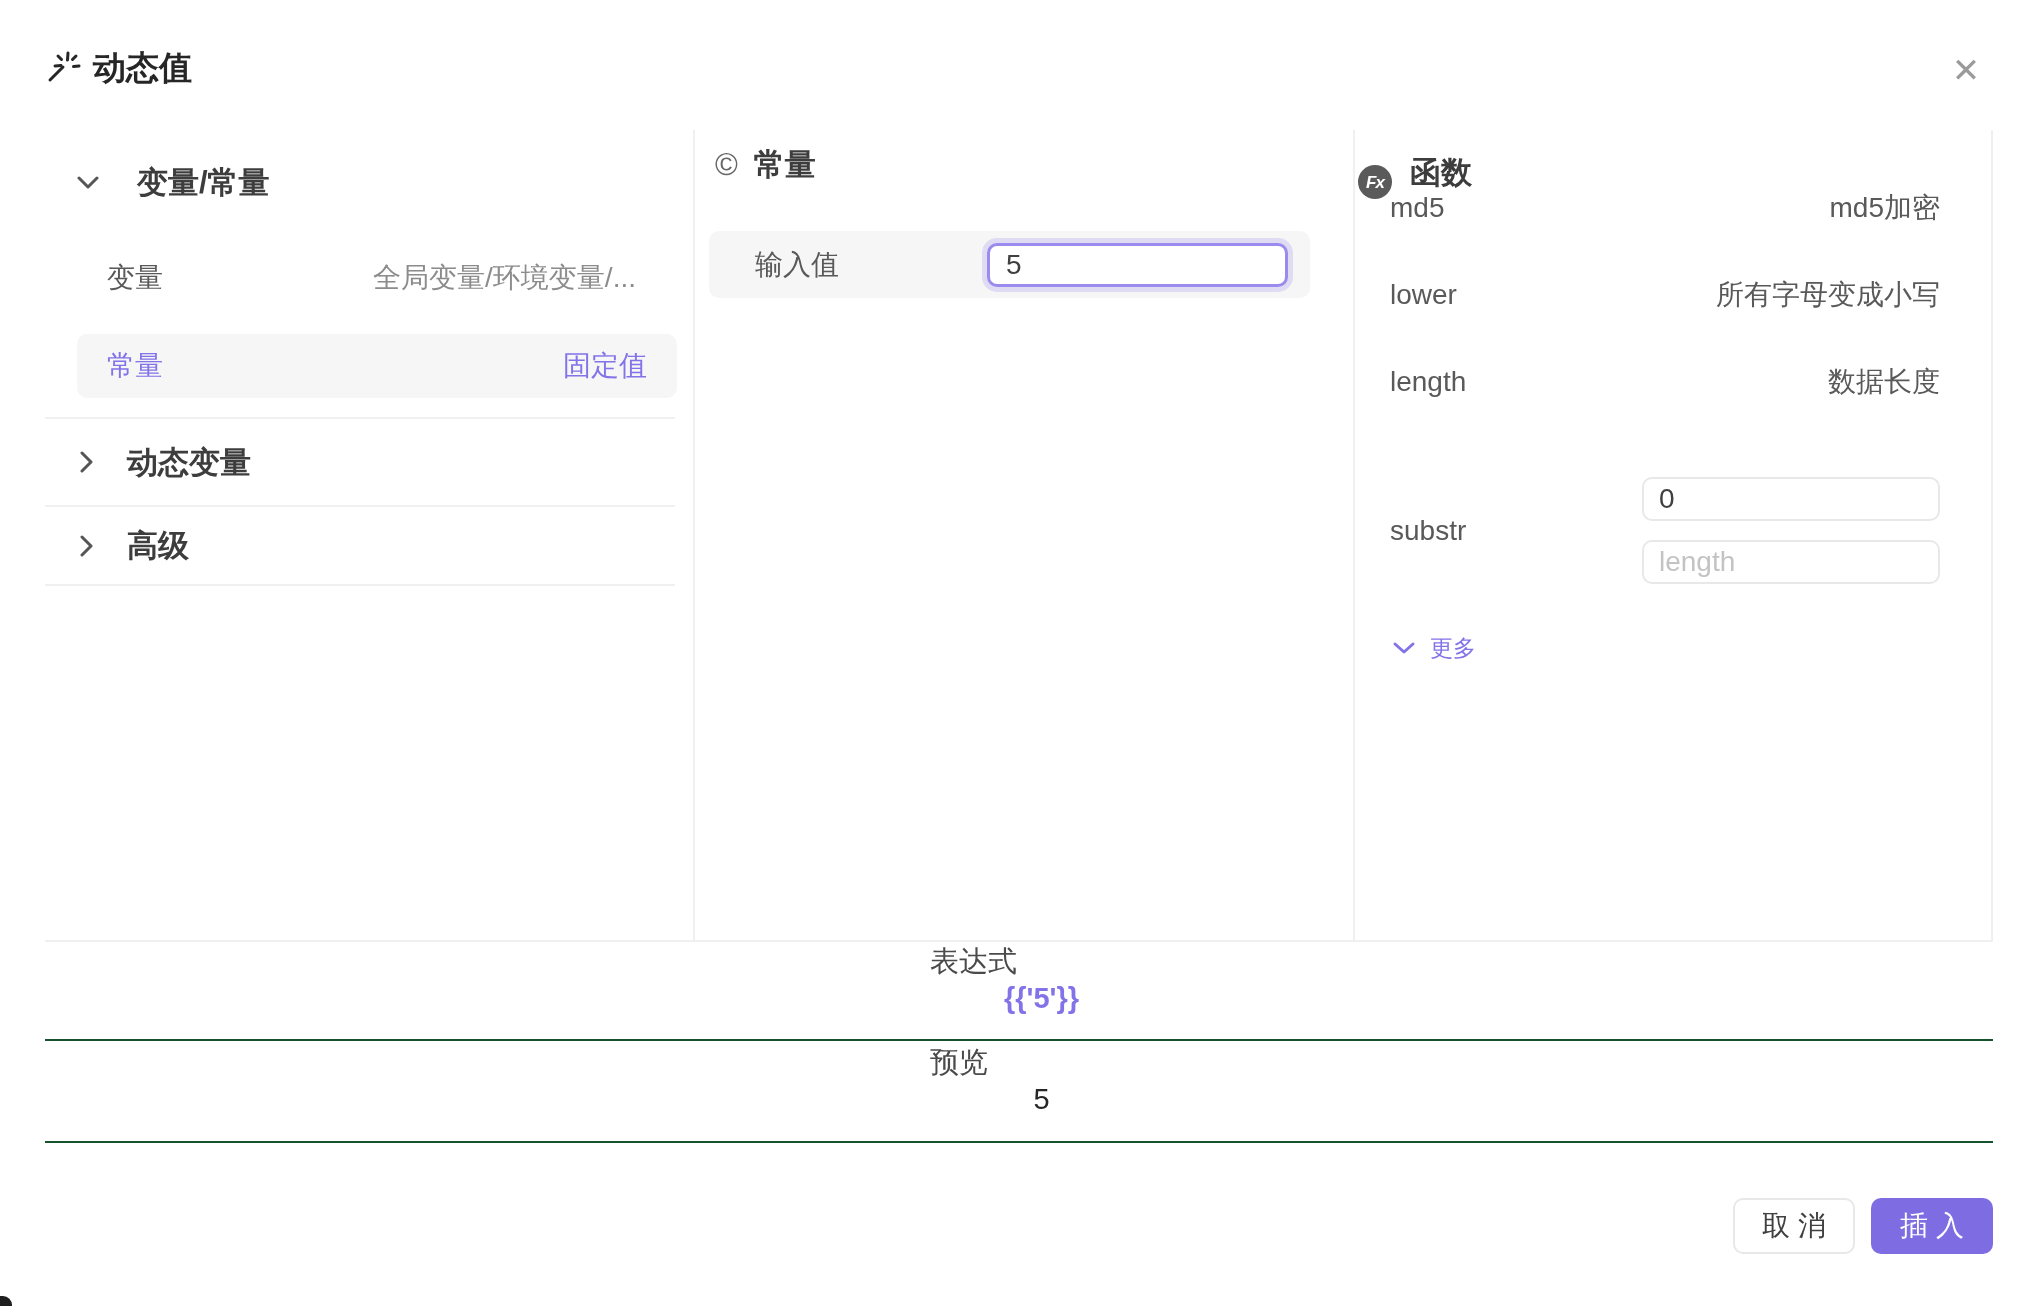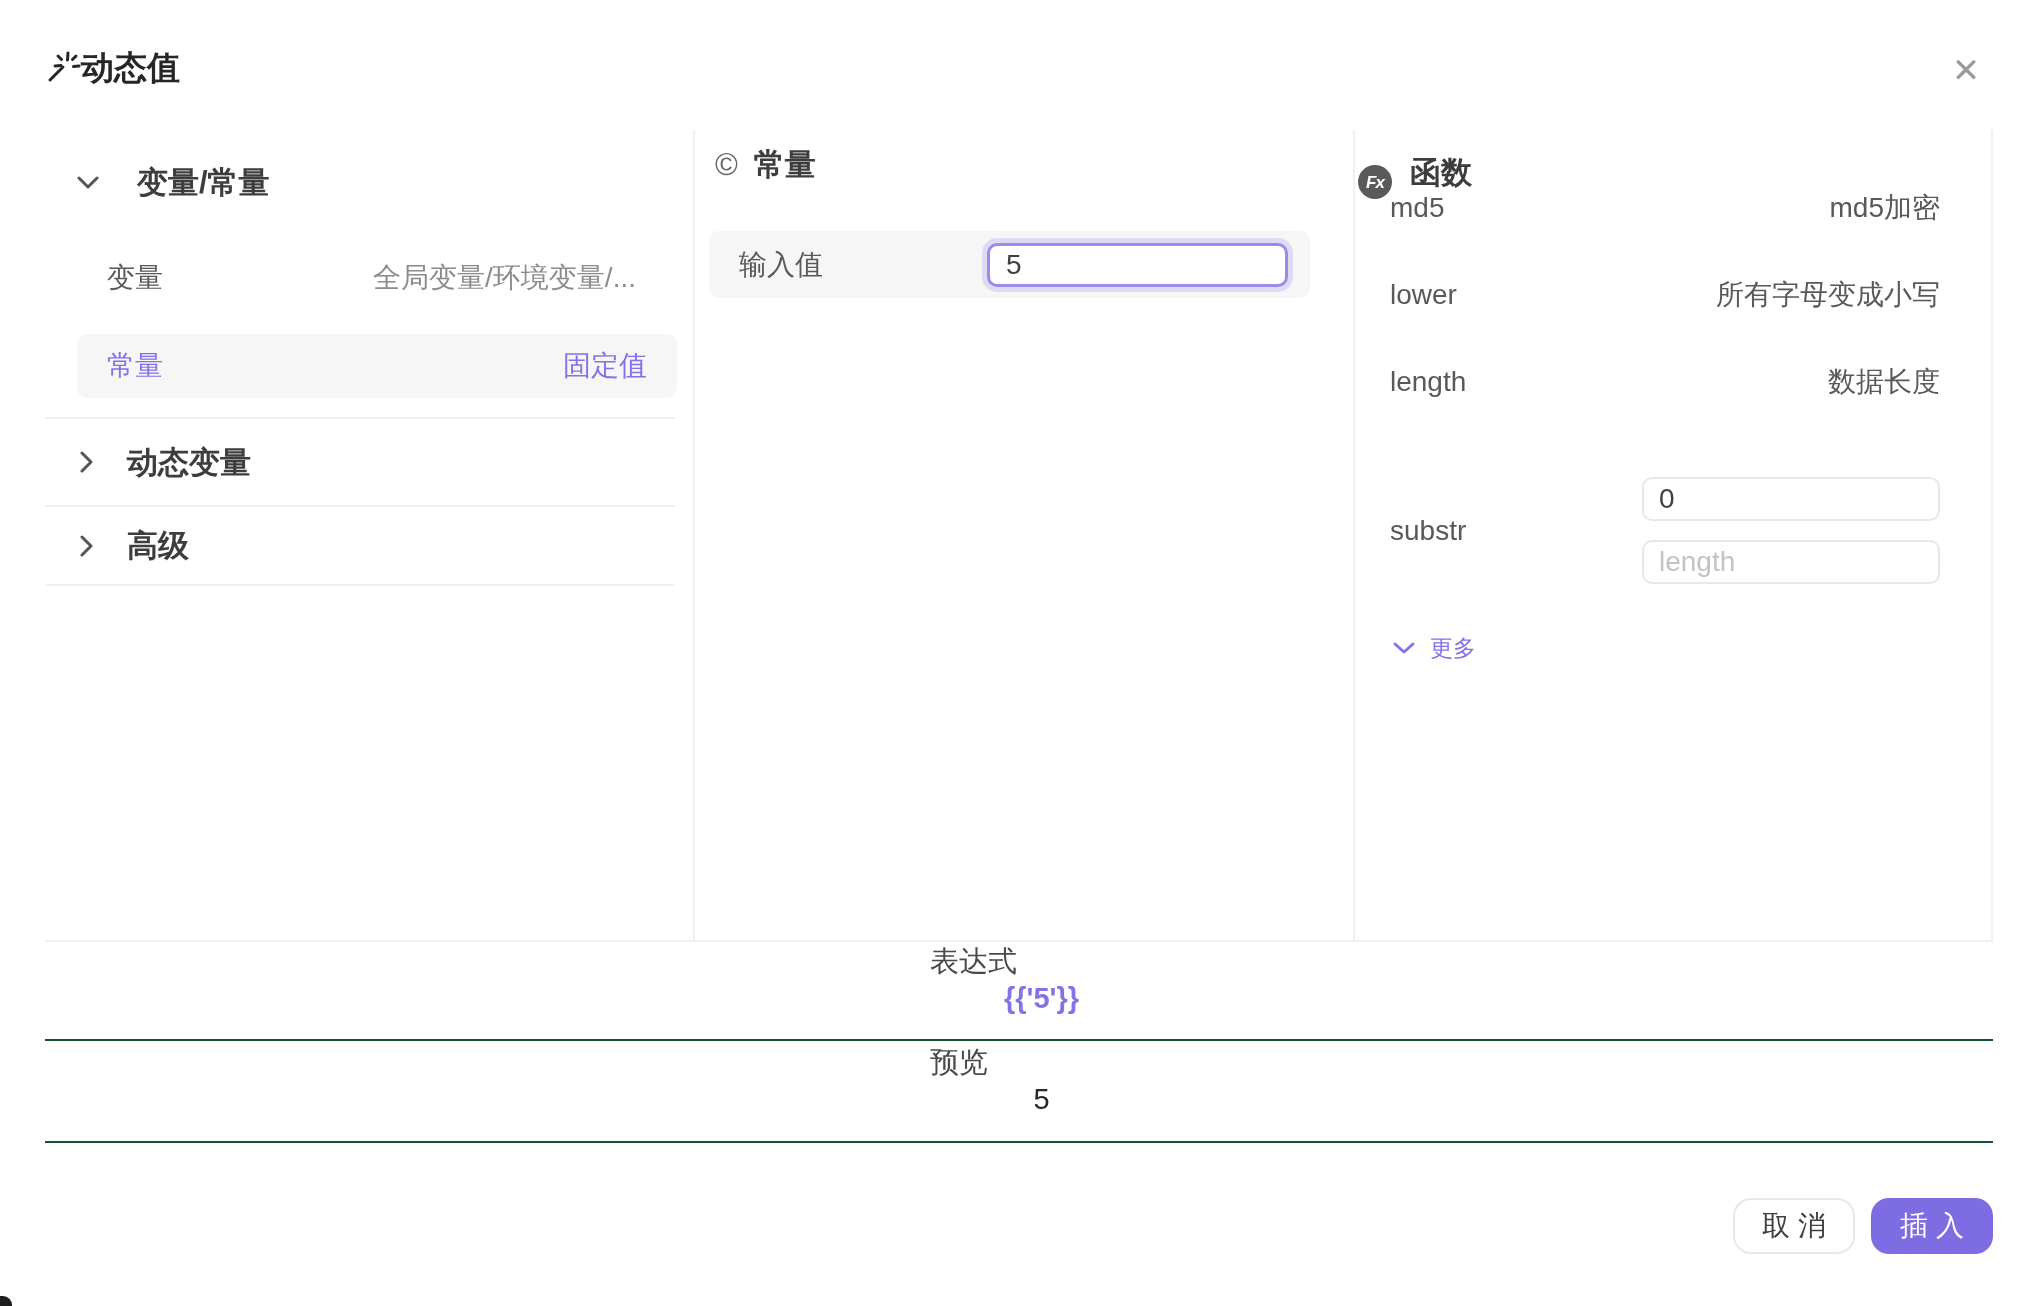--- a/index.html
+++ b/index.html
@@ -2,21 +2,21 @@
 <html><head>
 <meta charset="utf-8">
 <style>
   html,body{margin:0;padding:0;background:#fff;}
   .screen{position:relative;width:2038px;height:1306px;background:#ffffff;overflow:hidden;
           font-family:"Liberation Sans","DejaVu Sans",sans-serif;color:#262626;}
 
   
   .dlg-header{position:absolute;left:45px;top:44px;right:120px;height:46px;display:flex;align-items:center;}
   .wand{width:36px;height:36px;flex:0 0 auto;}
-  .dlg-title{font-size:33px;font-weight:700;color:#262626;line-height:1;}
+  .dlg-title{margin-left:12px;font-size:33px;font-weight:700;color:#262626;line-height:1;}
   .close-btn{position:absolute;top:46px;right:48px;width:48px;height:48px;border:none;background:transparent;
              display:flex;align-items:center;justify-content:center;cursor:pointer;padding:0;}
   .close-btn span{font-size:34px;color:#9a9a9a;line-height:1;}
 
   
   .panes{position:absolute;left:45px;top:130px;width:1948px;height:812px;display:flex;
          border-right:2px solid #f0f0f0;border-bottom:2px solid #f0f0f0;box-sizing:border-box;}
   .pane{box-sizing:border-box;height:100%;}
   .pane-left{width:650px;border-right:2px solid #f0f0f0;}
   .pane-mid{width:660px;border-right:2px solid #f0f0f0;}
@@ -34,21 +34,21 @@
   .acc-row{display:flex;align-items:center;gap:34px;height:86px;margin-left:34px;
            font-size:31px;font-weight:600;color:#3d3d3d;cursor:pointer;line-height:1;}
   .acc-row+.h-divider, .acc-divider{margin-top:0;}
 
   
   .mid-header{display:flex;align-items:center;gap:16px;height:44px;margin:12px 0 0 20px;line-height:1;}
   .c-icon{font-size:31px;color:#666;line-height:1;}
   .pane-title{font-size:31px;font-weight:600;color:#3d3d3d;}
   .input-row{display:flex;align-items:center;justify-content:space-between;height:67px;
              margin:45px 43px 0 14px;background:#f6f6f7;border-radius:10px;padding:0 22px 0 30px;box-sizing:border-box;}
-  .input-row label{font-size:28px;color:#595959;}
+  .input-row label{font-size:28px;color:#595959;margin-left:16px;}
   .focus-input{width:301px;height:44px;border:3px solid #9c8bef;border-radius:10px;background:#fff;
                box-shadow:0 0 0 5px rgba(130,115,232,0.20);font-size:28px;color:#404040;
                padding:0 16px;box-sizing:border-box;outline:none;font-family:inherit;}
 
   
   .fn-header{display:flex;align-items:center;gap:18px;height:44px;margin:20px 0 0 3px;line-height:1;}
   .fx-badge{width:34px;height:34px;border-radius:50%;background:#5a5a5a;color:#fff;display:flex;
             align-items:center;justify-content:center;font-size:17px;font-style:italic;font-weight:700;letter-spacing:-1px;margin-top:20px;}
   .fn-row{display:flex;justify-content:space-between;align-items:flex-start;height:87px;
           margin:0 51px 0 35px;font-size:28px;color:#595959;cursor:pointer;line-height:1;}
@@ -66,21 +66,21 @@
   .meta-row{position:absolute;left:45px;width:1948px;display:flex;align-items:center;
             border-bottom:2px solid #14532d;box-sizing:border-box;padding-left:45px;flex-direction:column;}
   .meta-row-1{top:942px;height:99px;}
   .meta-row-2{top:1043px;height:100px;}
   .meta-label{width:223px;font-size:29px;color:#4a4a4a;}
   .expr-value{font-size:29px;font-weight:600;color:#8273e8;}
   .preview-value{font-size:29px;color:#262626;}
 
   
   .footer-buttons{position:absolute;top:1198px;right:45px;display:flex;gap:16px;}
-  .btn{width:122px;height:56px;border-radius:18px;font-size:28px;display:flex;align-items:center;
+  .btn{width:122px;height:56px;border-radius:10px;font-size:28px;display:flex;align-items:center;
        justify-content:center;cursor:pointer;box-sizing:border-box;font-family:inherit;line-height:1;text-align:center;}
   .btn-cancel{background:#fff;border:2px solid #e8e8e8;color:#404040;}
   .btn-insert{background:#7d6ce2;border:none;color:#ffffff;}
 
   .corner-artifact{position:absolute;left:-26px;bottom:-8px;width:38px;height:18px;background:#1e1e1e;border-radius:9px;}
 
   svg.chev{display:block;}
 </style>
 </head>
 <body>

